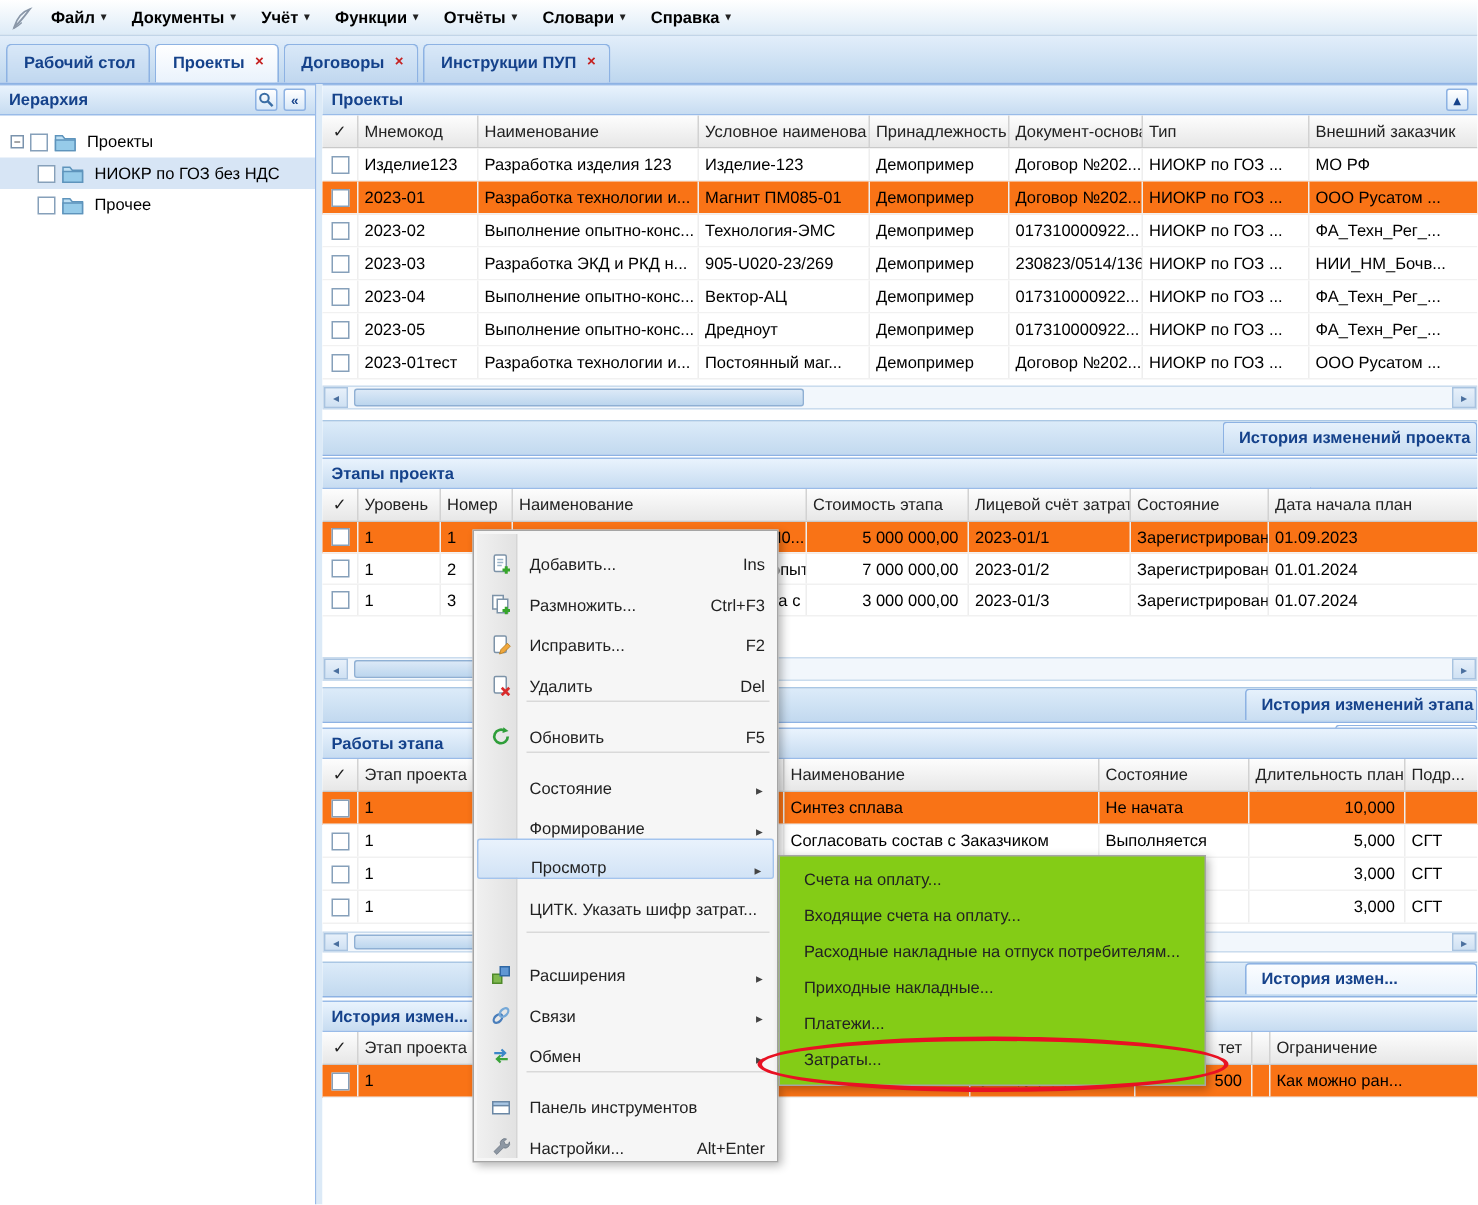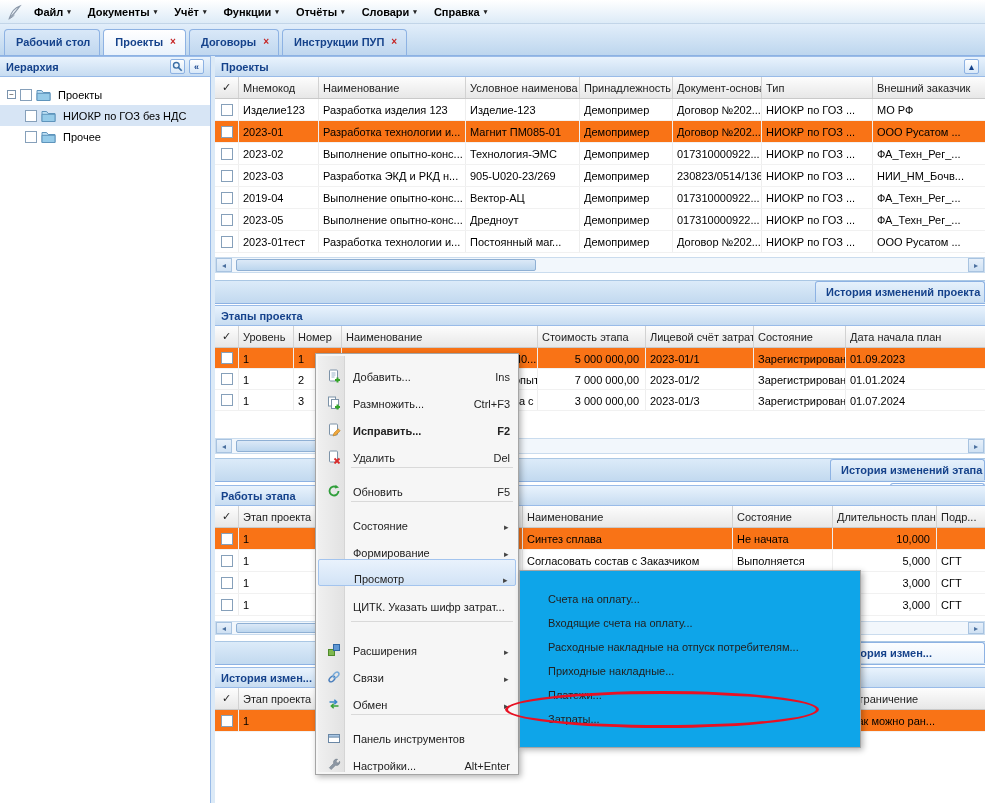--- a/index.html
+++ b/index.html
@@ -111,32 +111,32 @@
   
   .cmenu { position:absolute; left:315px; top:353px; width:204px; z-index:100;
     background:#f6f6f6; border:1px solid #a5a5a5; box-shadow:2px 2px 6px rgba(0,0,0,.3);
     padding:2px; }
   .cmenu::before { content:""; position:absolute; left:2px; top:2px; bottom:2px; width:26px;
     background:linear-gradient(to right,#f0f0f0,#e2e2e2); border-right:1px solid #d5d5d5; }
   .cm-item { position:relative; z-index:1; height:27px; display:flex; align-items:flex-end;
     padding-left:4px; color:#222; }
   .cm-item.hl { background:linear-gradient(#e9f2fc,#d2e3f6); border:1px solid #a3c4ee;
     border-radius:2px; }
-  .cm-item.bold .cm-label, .cm-item.bold .cm-sc { font-weight:bold; }
+  .cm-item.bold .cm-label, .cm-item.bold .cm-sc { font-weight:normal; }
   .cm-ic { width:24px; display:flex; justify-content:center; margin-right:7px; flex:0 0 auto; }
   .cm-label { flex:1; white-space:nowrap; overflow:hidden; }
   .cm-sc { margin:0 6px; }
   .cm-arrow { width:12px; font-size:9px; color:#444; }
   .cm-sep { position:relative; z-index:1; border-top:1px solid #d9d9d9; margin:3px 3px 3px 33px; }
   .cm-sep.tall { margin:8px 3px 8px 33px; }
 
   
-  .smenu { position:absolute; left:519px; top:570px; width:342px; z-index:110;
-    background:#0ea5e9; border:1px solid #a5a5a5; box-shadow:2px 2px 6px rgba(0,0,0,.3);
-    padding:16px; }
+  .smenu { position:absolute; left:519px; top:570px; width:285px; z-index:110;
+    background:#84cc16; border:1px solid #a5a5a5; box-shadow:2px 2px 6px rgba(0,0,0,.3);
+    padding:4px; }
   .sm-item { height:24px; display:flex; align-items:center; padding-left:12px;
     color:#222; white-space:nowrap; overflow:hidden; }
 
   
   .oval { position:absolute; left:505px; top:691px; width:314px; height:37px;
     border:3px solid #e81123; border-radius:50%; z-index:120; pointer-events:none; }
 </style>
 </head>
 <body>
 
@@ -311,21 +311,21 @@
       <div class="c">905-U020-23/269</div>
       <div class="c">Демопример</div>
       <div class="c">230823/0514/136</div>
       <div class="c">НИОКР по ГОЗ ...</div>
       <div class="c">НИИ_НМ_Бочв...</div>
     </div>
       <div class="grid-row">
       <div class="c chk-c">
           <span class="cb"></span>
         </div>
-      <div class="c">2019-04</div>
+      <div class="c">2023-04</div>
       <div class="c">Выполнение опытно-конс...</div>
       <div class="c">Вектор-АЦ</div>
       <div class="c">Демопример</div>
       <div class="c">017310000922...</div>
       <div class="c">НИОКР по ГОЗ ...</div>
       <div class="c">ФА_Техн_Рег_...</div>
     </div>
       <div class="grid-row">
       <div class="c chk-c">
           <span class="cb"></span>

